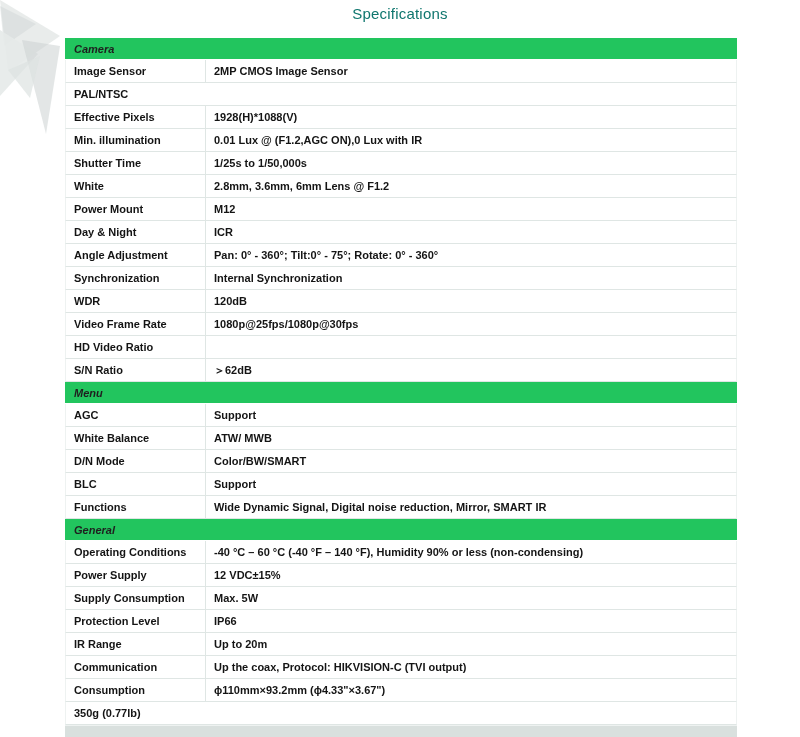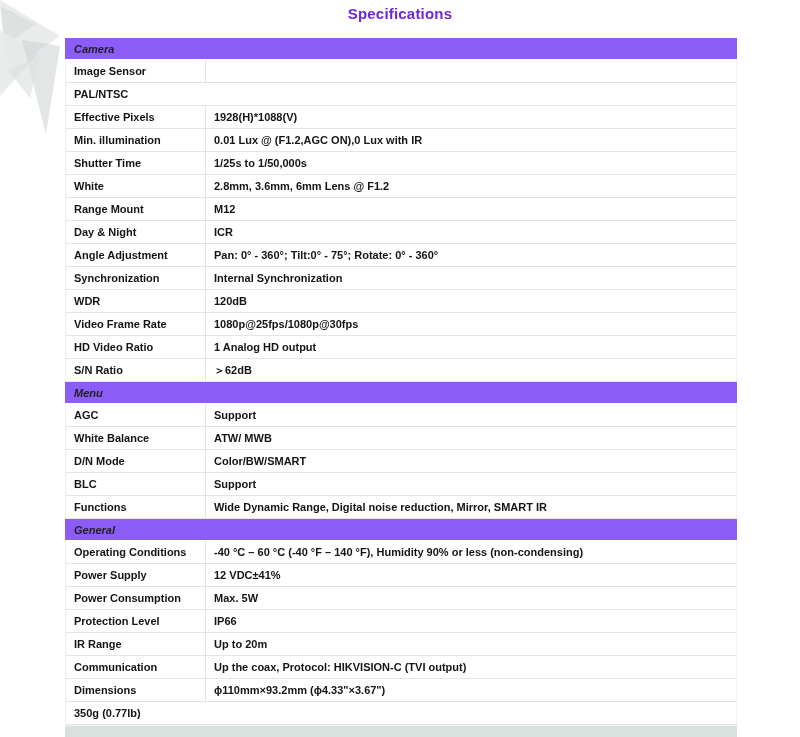--- a/index.html
+++ b/index.html
@@ -23,33 +23,33 @@
     height: 142px;
     pointer-events: none;
   }
   .page-title {
     position: absolute;
     top: 5px;
     left: 0;
     width: 100%;
     text-align: center;
     font-size: 15px;
-    font-weight: bold;
-    color: #6d28d9;
+    font-weight: normal;
+    color: #0f766e;
     letter-spacing: 0.2px;
   }
   .spec-table {
     position: absolute;
     left: 65px;
     top: 38px;
     width: 672px;
   }
   .section-header {
     height: 22px;
-    background: #8b5cf6;
+    background: #22c55e;
     display: flex;
     align-items: center;
     padding-left: 9px;
     box-sizing: border-box;
     font-size: 11px;
     font-weight: bold;
     font-style: italic;
     color: #1f1f1f;
     border-bottom: 1px solid #ffffff;
   }
@@ -100,20 +100,21 @@
 </svg>
 
 <div class="page-title">Specifications</div>
 
 <div class="spec-table">
     <div class="section-header">
       <span>Camera</span>
     </div>
     <div class="spec-row">
       <div class="spec-label">Image Sensor</div>
+      <div class="spec-value">2MP CMOS Image Sensor</div>
     </div>
     <div class="spec-row">
       <div class="spec-value">PAL/NTSC</div>
     </div>
     <div class="spec-row">
       <div class="spec-label">Effective Pixels</div>
       <div class="spec-value">1928(H)*1088(V)</div>
     </div>
     <div class="spec-row">
       <div class="spec-label">Min. illumination</div>
@@ -121,21 +122,21 @@
     </div>
     <div class="spec-row">
       <div class="spec-label">Shutter Time</div>
       <div class="spec-value">1/25s to 1/50,000s</div>
     </div>
     <div class="spec-row">
       <div class="spec-label">White</div>
       <div class="spec-value">2.8mm, 3.6mm, 6mm Lens @ F1.2</div>
     </div>
     <div class="spec-row">
-      <div class="spec-label">Range Mount</div>
+      <div class="spec-label">Power Mount</div>
       <div class="spec-value">M12</div>
     </div>
     <div class="spec-row">
       <div class="spec-label">Day &amp; Night</div>
       <div class="spec-value">ICR</div>
     </div>
     <div class="spec-row">
       <div class="spec-label">Angle Adjustment</div>
       <div class="spec-value">Pan: 0° - 360°; Tilt:0° - 75°; Rotate: 0° - 360°</div>
     </div>
@@ -146,21 +147,20 @@
     <div class="spec-row">
       <div class="spec-label">WDR</div>
       <div class="spec-value">120dB</div>
     </div>
     <div class="spec-row">
       <div class="spec-label">Video Frame Rate</div>
       <div class="spec-value">1080p@25fps/1080p@30fps</div>
     </div>
     <div class="spec-row">
       <div class="spec-label">HD Video Ratio</div>
-      <div class="spec-value">1 Analog HD output</div>
     </div>
     <div class="spec-row">
       <div class="spec-label">S/N Ratio</div>
       <div class="spec-value">＞62dB</div>
     </div>
     <div class="section-header">
       <span>Menu</span>
     </div>
     <div class="spec-row">
       <div class="spec-label">AGC</div>
@@ -173,50 +173,50 @@
     <div class="spec-row">
       <div class="spec-label">D/N Mode</div>
       <div class="spec-value">Color/BW/SMART</div>
     </div>
     <div class="spec-row">
       <div class="spec-label">BLC</div>
       <div class="spec-value">Support</div>
     </div>
     <div class="spec-row">
       <div class="spec-label">Functions</div>
-      <div class="spec-value">Wide Dynamic Range, Digital noise reduction, Mirror, SMART IR</div>
+      <div class="spec-value">Wide Dynamic Signal, Digital noise reduction, Mirror, SMART IR</div>
     </div>
     <div class="section-header">
       <span>General</span>
     </div>
     <div class="spec-row">
       <div class="spec-label">Operating Conditions</div>
       <div class="spec-value">-40 °C – 60 °C (-40 °F – 140 °F), Humidity 90% or less (non-condensing)</div>
     </div>
     <div class="spec-row">
       <div class="spec-label">Power Supply</div>
-      <div class="spec-value">12 VDC±41%</div>
-    </div>
-    <div class="spec-row">
-      <div class="spec-label">Power Consumption</div>
+      <div class="spec-value">12 VDC±15%</div>
+    </div>
+    <div class="spec-row">
+      <div class="spec-label">Supply Consumption</div>
       <div class="spec-value">Max. 5W</div>
     </div>
     <div class="spec-row">
       <div class="spec-label">Protection Level</div>
       <div class="spec-value">IP66</div>
     </div>
     <div class="spec-row">
       <div class="spec-label">IR Range</div>
       <div class="spec-value">Up to 20m</div>
     </div>
     <div class="spec-row">
       <div class="spec-label">Communication</div>
       <div class="spec-value">Up the coax, Protocol: HIKVISION-C (TVI output)</div>
     </div>
     <div class="spec-row">
-      <div class="spec-label">Dimensions</div>
+      <div class="spec-label">Consumption</div>
       <div class="spec-value">ϕ110mm×93.2mm (ϕ4.33"×3.67")</div>
     </div>
     <div class="spec-row">
       <div class="spec-value">350g (0.77lb)</div>
     </div>
     <div class="partial-bar"></div>
   </div>
 
 </body></html>

